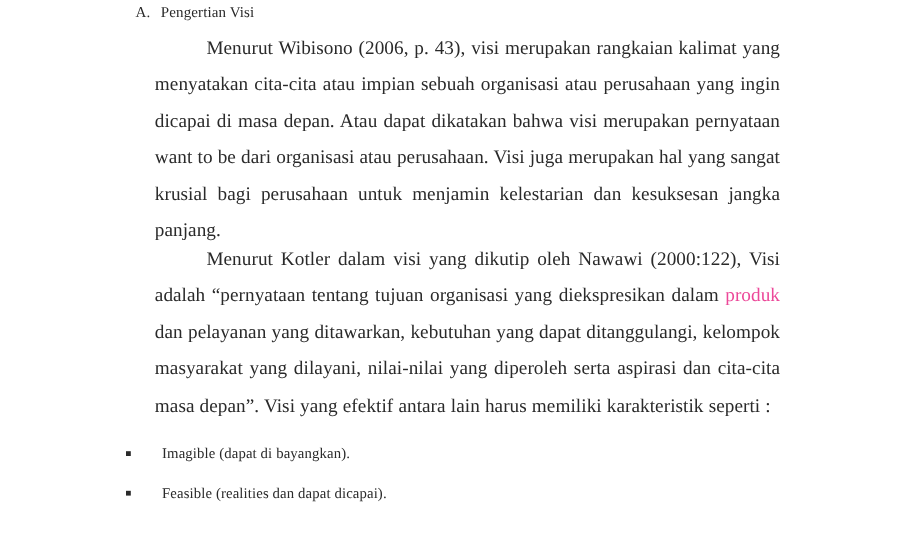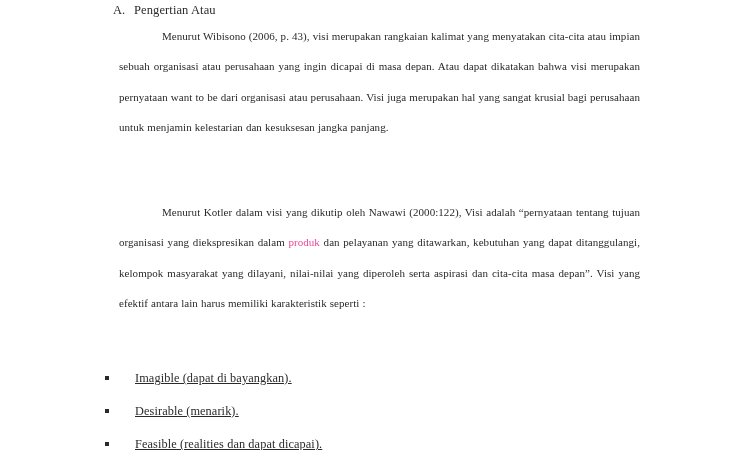--- a/index.html
+++ b/index.html
@@ -38,23 +38,23 @@
     width: 21px;
     flex: 0 0 21px;
   }
   .heading-text {
     letter-spacing: 0.1px;
   }
 
   
   .para {
     position: absolute;
-    left: 119px;
+    left: 129px;
     width: 521px;
-    font-size: 11px;
+    font-size: 16px;
     line-height: 30.4px;
     text-align: justify;
     text-justify: inter-word;
     text-indent: 43px;
     letter-spacing: 0.05px;
     word-spacing: 0.2px;
   }
   .para.p1 { top: 10px; }
   .para.p2 { top: 186px; }
 
@@ -72,21 +72,20 @@
     top: 362px;
     width: 500px;
   }
   .bullet-item {
     position: relative;
     display: flex;
     align-items: center;
     height: 33px;
     font-size: 12.3px;
     line-height: 33px;
-    text-decoration: underline;
   }
   .bullet-marker {
     flex: 0 0 32px;
     font-size: 9px;
     line-height: 33px;
     color: #2a2a2a;
     text-align: left;
     padding-left: 2px;
     box-sizing: border-box;
   }
@@ -103,40 +102,36 @@
     letter-spacing: 0.1px;
   }
 </style>
 </head>
 <body>
 
 <div id="page">
 
   <div class="heading-row">
     <span class="heading-marker">A.</span>
-    <span class="heading-text">Pengertian Atau</span>
+    <span class="heading-text">Pengertian Visi</span>
   </div>
 
   <p class="para p1">Menurut Wibisono (2006, p. 43), visi merupakan rangkaian kalimat yang menyatakan cita-cita atau impian sebuah organisasi atau perusahaan yang ingin dicapai di masa depan. Atau dapat dikatakan bahwa visi merupakan pernyataan want to be dari organisasi atau perusahaan. Visi juga merupakan hal yang sangat krusial bagi perusahaan untuk menjamin kelestarian dan kesuksesan jangka panjang.</p>
 
   <p class="para p2">
     <span>Menurut Kotler dalam visi yang dikutip oleh Nawawi (2000:122), Visi adalah “pernyataan tentang tujuan organisasi yang diekspresikan  dalam </span><span class="faded">produk</span><span> dan pelayanan yang ditawarkan, kebutuhan yang dapat  ditanggulangi, kelompok masyarakat yang dilayani, nilai-nilai yang  diperoleh serta aspirasi dan cita-cita masa depan”. Visi yang efektif antara lain harus memiliki karakteristik seperti :</span>
   </p>
 
   <div class="bullet-list">
 
     <div class="bullet-item">
       <span class="bullet-marker"><span></span></span>
       <span class="bullet-text">Imagible (dapat di bayangkan).</span>
     </div>
 
-    <div class="bullet-item">
-      <span class="bullet-marker"><span></span></span>
-      <span class="bullet-text">Desirable (menarik).</span>
-    </div>
 
     <div class="bullet-item">
       <span class="bullet-marker"><span></span></span>
       <span class="bullet-text">Feasible (realities dan dapat dicapai).</span>
     </div>
 
   </div>
 
 </div>
 

